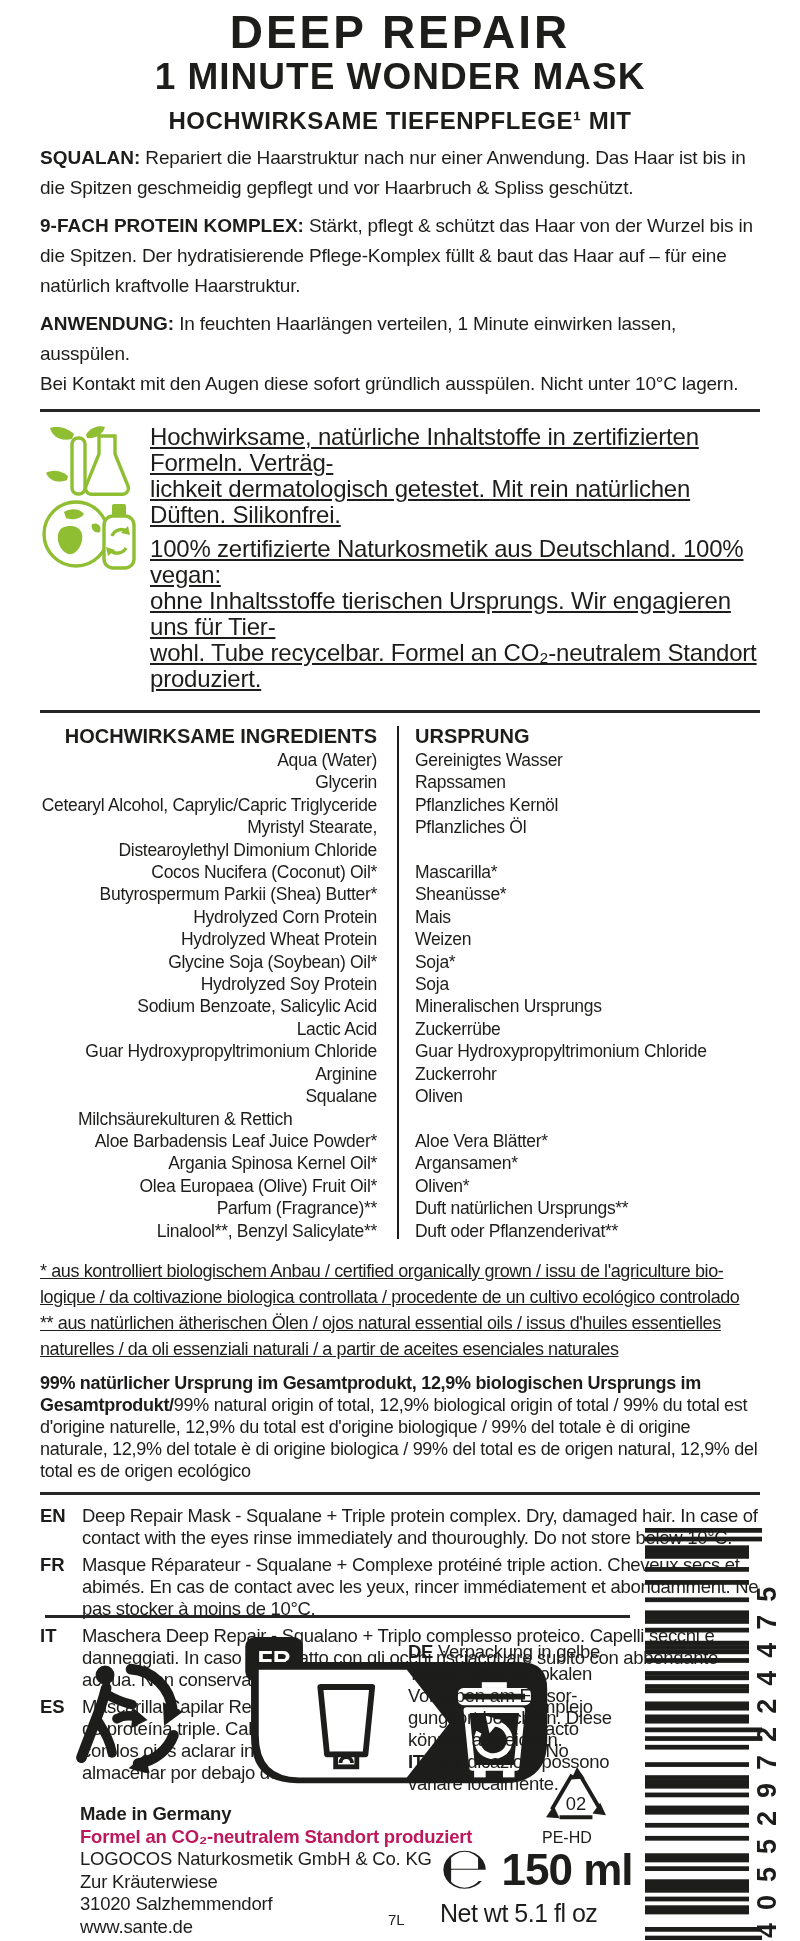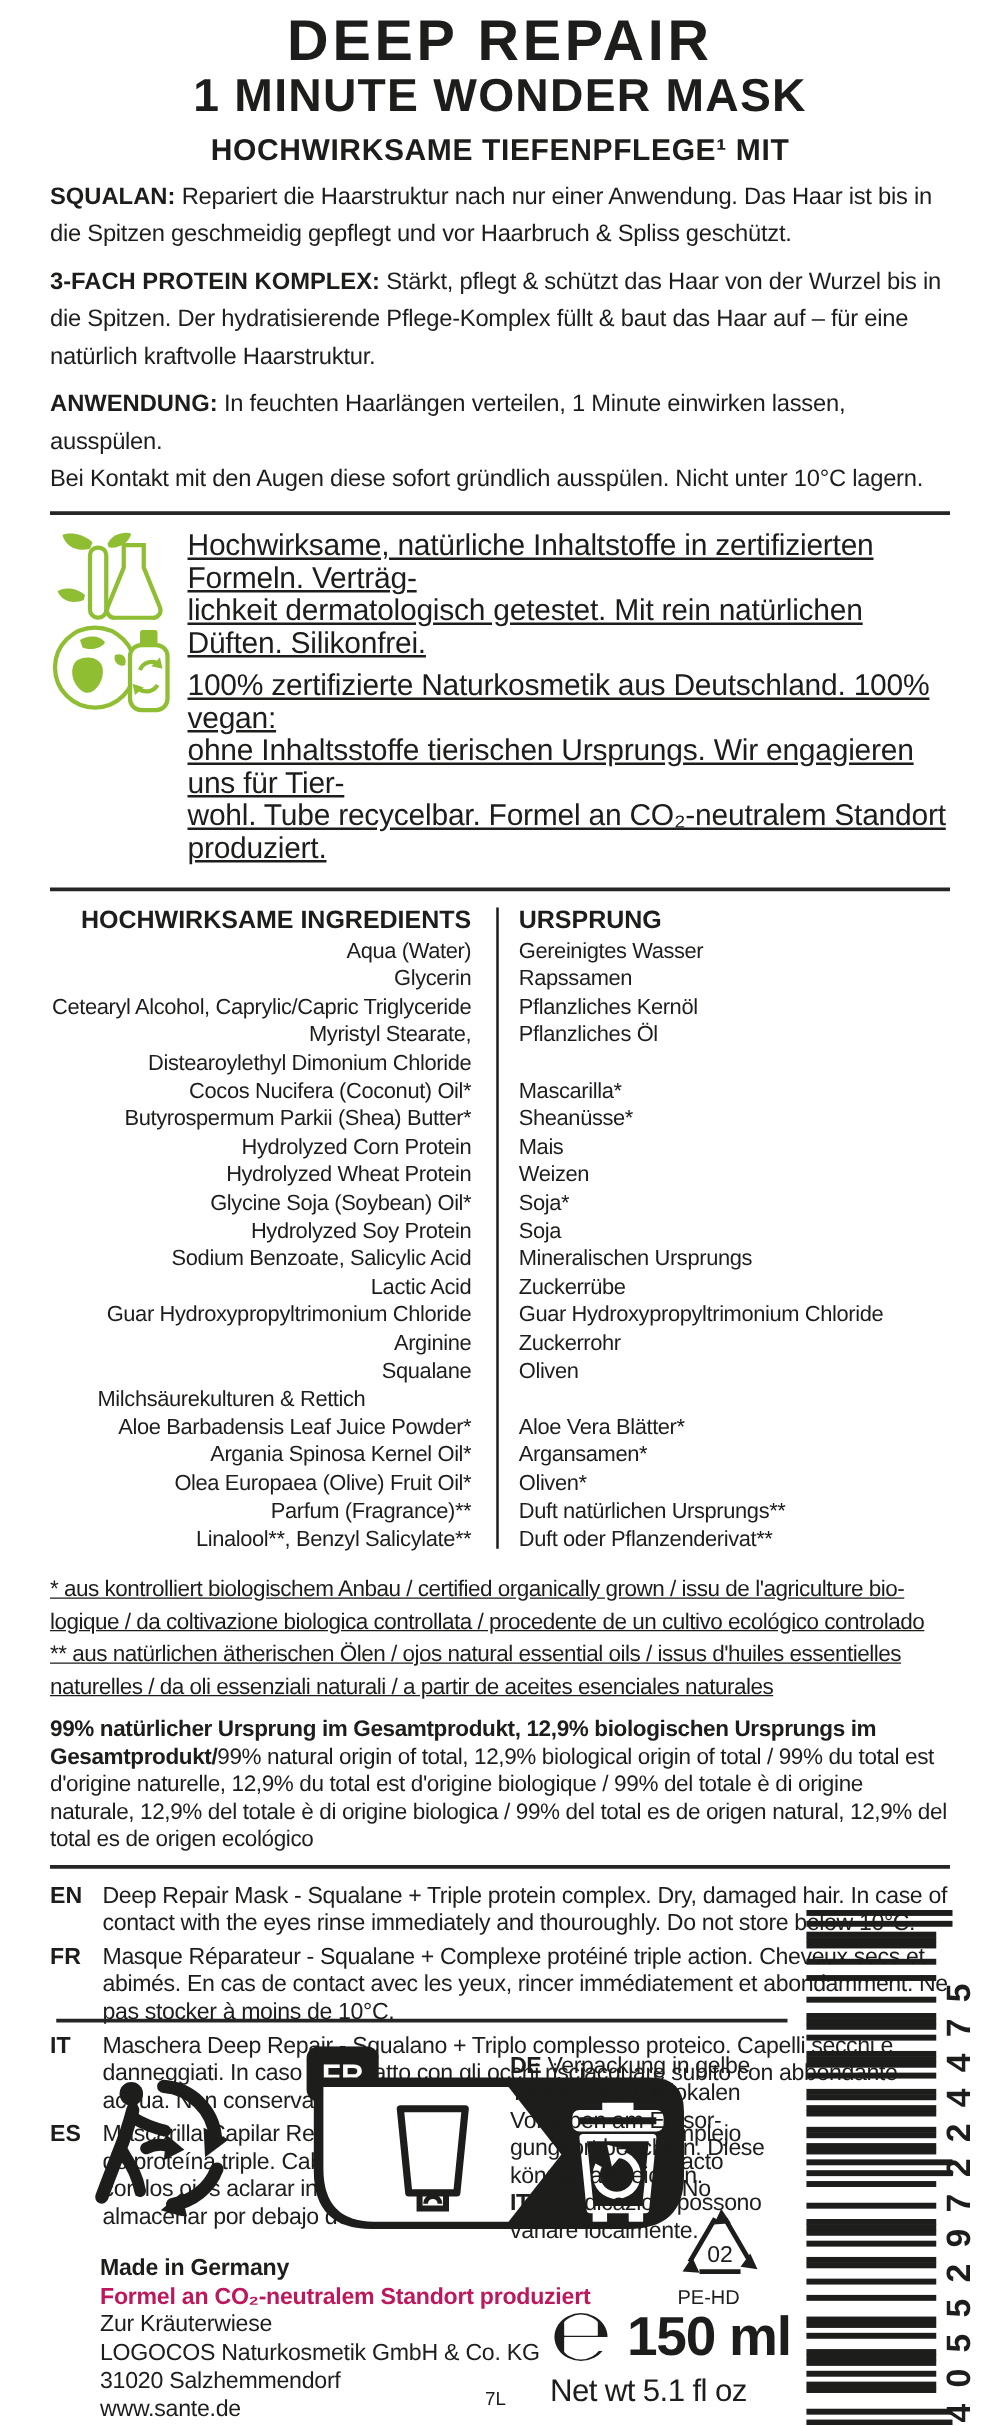--- a/index.html
+++ b/index.html
@@ -69,21 +69,21 @@
 <div class="page">
 
   <header>
     <div class="h1">DEEP REPAIR</div>
     <div class="h2">1 MINUTE WONDER MASK</div>
     <div class="h3">HOCHWIRKSAME TIEFENPFLEGE¹ MIT</div>
   </header>
 
   <section class="claims">
     <p><b>SQUALAN:</b><span> Repariert die Haarstruktur nach nur einer Anwendung. Das Haar ist bis in die Spitzen geschmeidig gepflegt und vor Haarbruch &amp; Spliss geschützt.</span></p>
-    <p><b>3-FACH PROTEIN KOMPLEX:</b><span> Stärkt, pflegt &amp; schützt das Haar von der Wurzel bis in die Spitzen. Der hydratisierende Pflege-Komplex füllt &amp; baut das Haar auf – für eine natürlich kraftvolle Haarstruktur.</span></p>
+    <p><b>9-FACH PROTEIN KOMPLEX:</b><span> Stärkt, pflegt &amp; schützt das Haar von der Wurzel bis in die Spitzen. Der hydratisierende Pflege-Komplex füllt &amp; baut das Haar auf – für eine natürlich kraftvolle Haarstruktur.</span></p>
     <p><b>ANWENDUNG:</b><span class="preline"> In feuchten Haarlängen verteilen, 1 Minute einwirken lassen, ausspülen.
 Bei Kontakt mit den Augen diese sofort gründlich ausspülen. Nicht unter 10°C lagern.</span></p>
   </section>
 
   <hr class="rule">
 
   <section class="nature">
     <div class="nat-icons">
       <svg style="left:4px;top:0;" width="92" height="82" viewBox="0 0 92 82" fill="none" stroke="#8fbe33" stroke-width="3.4">
         <rect x="28" y="14" width="13" height="56" rx="6"></rect>
@@ -294,22 +294,22 @@
         <polygon points="4,54 12,42 18,55" fill="#1d1d1b" stroke="none"></polygon>
         <polygon points="66,52 52,50 60,39" fill="#1d1d1b" stroke="none"></polygon>
         <text x="35" y="46" text-anchor="middle" font-family="Liberation Sans,sans-serif" font-size="19" fill="#1d1d1b" stroke="none">02</text>
       </svg>
       <div class="resin-label">PE-HD</div>
     </div>
 
     <div class="company">
       <div class="made">Made in Germany</div>
       <div class="co2" id="co2line" style="color: #be185d;">Formel an CO₂-neutralem Standort produziert</div>
+      <div>LOGOCOS Naturkosmetik GmbH &amp; Co. KG</div>
       <div>Zur Kräuterwiese</div>
-      <div>LOGOCOS Naturkosmetik GmbH &amp; Co. KG</div>
       <div>31020 Salzhemmendorf</div>
       <div>www.sante.de</div>
     </div>
 
     <div class="batch">7L</div>
 
     <div class="quantity">
       <div class="qty-row">
         <span class="e-mark">℮</span>
         <span class="volume">150 ml</span>

